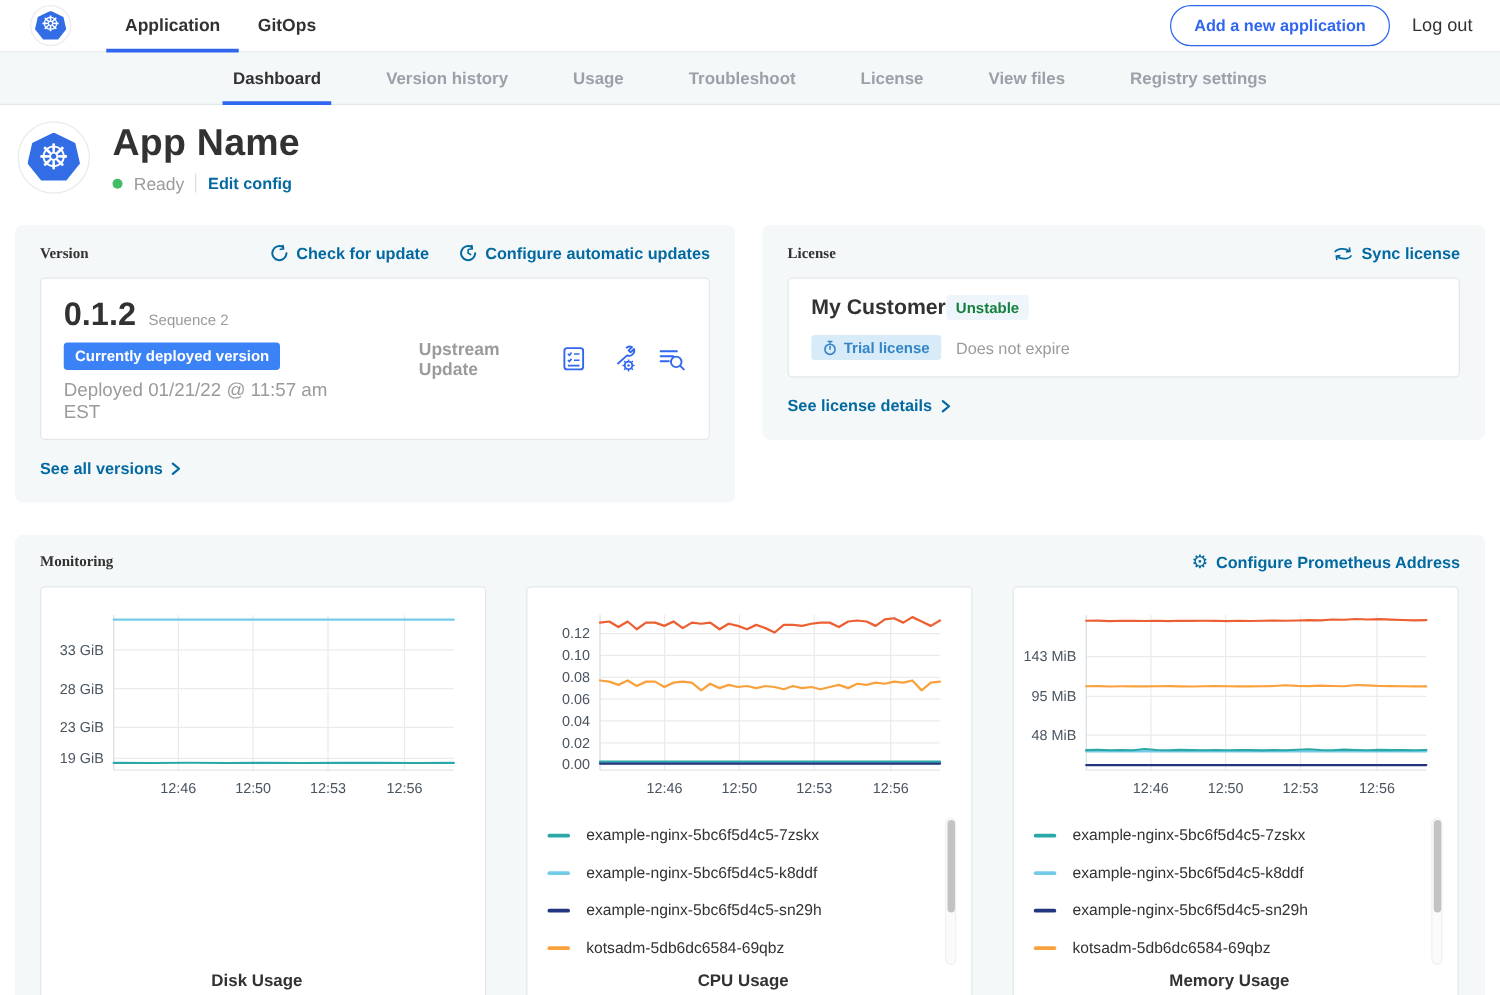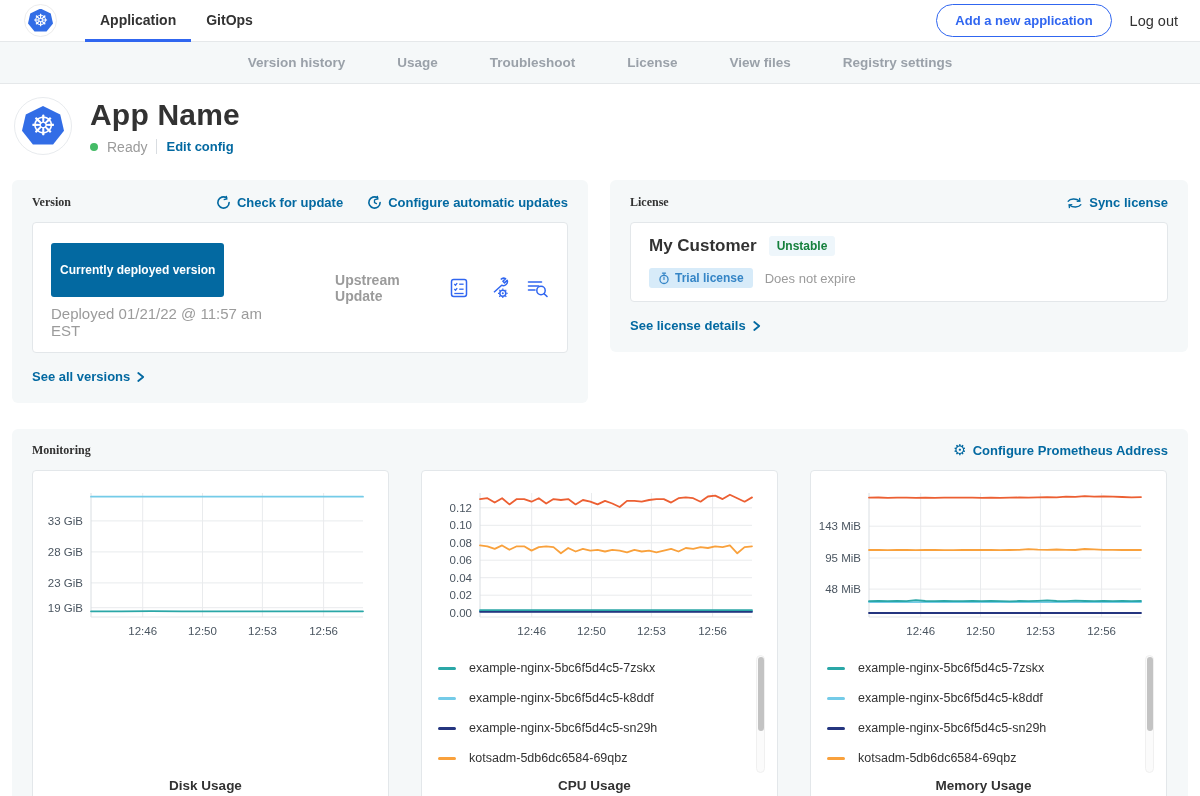--- a/index.html
+++ b/index.html
@@ -53,28 +53,28 @@
   .panel-license { flex:1; }
   .panel-head { display:flex; align-items:center; margin-bottom:12px; }
   .panel-title { font-size:12px; font-weight:700;font-family:Liberation Serif, serif; }
   .head-links { margin-left:auto; display:flex; gap:24px; align-items:center; }
   .inner-card { background:#fff; border:1px solid #e3e7ea; border-radius:4px; padding:13px 18px; }
 
   .version-body { display:flex; align-items:center; }
   .v-number-row { display:flex; align-items:baseline; gap:10px; }
   .v-number { font-size:26px; font-weight:700; }
   .v-seq { font-size:12px; color:#9b9b9b; }
-  .deployed-badge { display:inline-block; background:#0369a1; color:#fff; font-size:12px; font-weight:700;
-    padding:20px 9px; border-radius:3px; margin:7px 0 8px 0; }
+  .deployed-badge { display:inline-block; background:#3b82f6; color:#fff; font-size:12px; font-weight:700;
+    padding:4px 9px; border-radius:3px; margin:7px 0 8px 0; }
   .deployed-at { font-size:15px; color:#9b9b9b; }
   .v-mid { margin-left:46px; font-size:14px; font-weight:600; color:#9b9b9b; }
   .v-icons { margin-left:auto; display:flex; gap:17px; color:#3066f0; align-items:center; }
   .see-link { margin-top:14px; }
 
-  .lic-row1 { display:flex; align-items:center; gap:12px; }
+  .lic-row1 { display:flex; align-items:center; gap:0; }
   .customer-name { font-size:17px; font-weight:700; }
   .badge-unstable { background:#eef6fb; color:#15803d; font-size:12px; font-weight:600; padding:3px 8px; border-radius:3px; }
   .lic-row2 { display:flex; align-items:center; gap:12px; margin-top:12px; }
   .badge-trial { background:#d7ebf9; color:#3585c6; font-size:12px; font-weight:700; padding:3px 9px;
     border-radius:3px; display:inline-flex; align-items:center; gap:5px; }
   .expiry { font-size:13px; color:#9b9b9b; }
 
   
   .monitoring { margin:26px 12px 0 12px; background:#f5f8f9; border-radius:6px; padding:14px 20px 18px 20px; }
   .charts-row { display:flex; gap:32px; margin-top:8px; }
@@ -104,20 +104,21 @@
   <div class="topnav-tab">
     <span>GitOps</span>
   </div>
   <div class="topnav-right">
     <button class="pill-btn">Add a new application</button>
     <span class="logout">Log out</span>
   </div>
 </header>
 
 <nav class="subnav">
+  <div class="subnav-tab active">Dashboard</div>
   <div class="subnav-tab">Version history</div>
   <div class="subnav-tab">Usage</div>
   <div class="subnav-tab">Troubleshoot</div>
   <div class="subnav-tab">License</div>
   <div class="subnav-tab">View files</div>
   <div class="subnav-tab">Registry settings</div>
 </nav>
 
 <section class="app-header">
   <div class="app-icon">
@@ -153,20 +154,24 @@
             <path d="M14 8A6 6 0 1 1 11.2 2.9" fill="none" stroke="currentColor" stroke-width="1.7" stroke-linecap="round"></path>
             <polyline points="10.9,0.9 11.5,4.3 8.2,4.9" fill="none" stroke="currentColor" stroke-width="1.5"></polyline>
             <path d="M8 5.2V8l2.1 1.2" fill="none" stroke="currentColor" stroke-width="1.4" stroke-linecap="round"></path>
           </svg>
           <span>Configure automatic updates</span>
         </span>
       </div>
     </div>
     <div class="inner-card version-body">
       <div>
+        <div class="v-number-row">
+          <span class="v-number">0.1.2</span>
+          <span class="v-seq">Sequence 2</span>
+        </div>
         <span class="deployed-badge">Currently deployed version</span>
         <div class="deployed-at">Deployed 01/21/22 @ 11:57 am EST</div>
       </div>
       <div class="v-mid">Upstream Update</div>
       <div class="v-icons">
         <svg width="22" height="22" viewBox="0 0 22 22">
           <rect x="3.5" y="2.5" width="15" height="17" rx="2.2" fill="none" stroke="currentColor" stroke-width="1.5"></rect>
           <polyline points="6.3,7 7.5,8.2 9.2,6.1" fill="none" stroke="currentColor" stroke-width="1.3"></polyline>
           <line x1="11.2" y1="7.2" x2="15.6" y2="7.2" stroke="currentColor" stroke-width="1.3"></line>
           <polyline points="6.3,12 7.5,13.2 9.2,11.1" fill="none" stroke="currentColor" stroke-width="1.3"></polyline>

